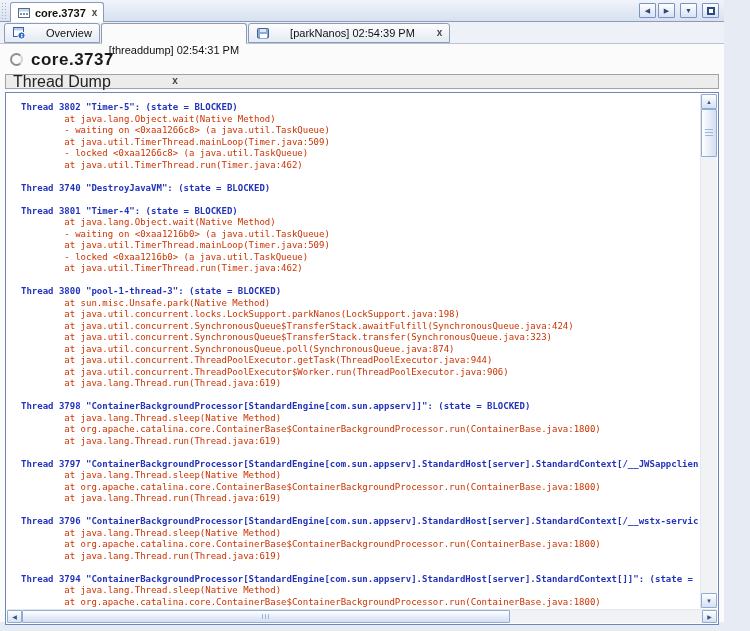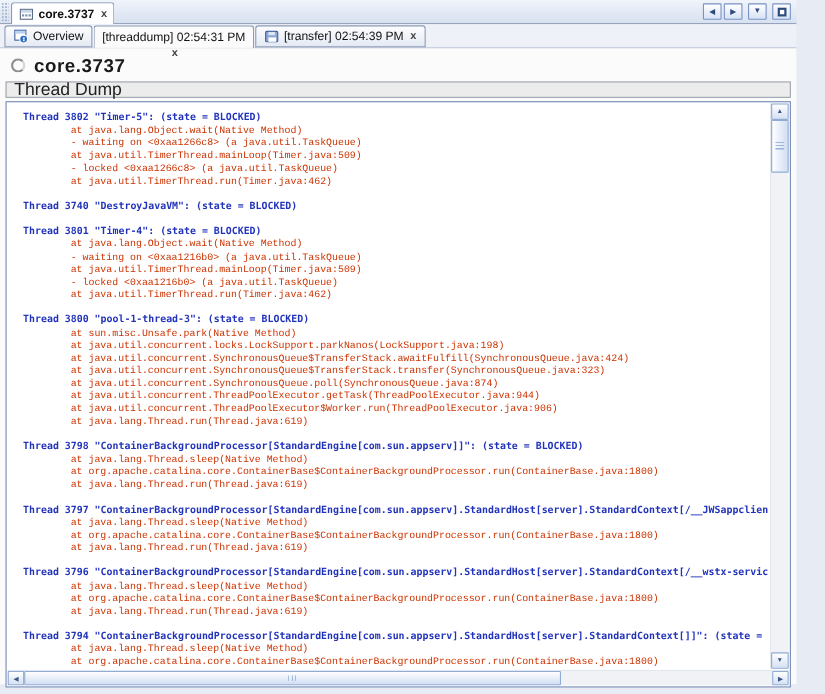--- a/index.html
+++ b/index.html
@@ -18,36 +18,36 @@
   .drag-strip{width:7px;height:18px;margin:0 1px 1px 1px;background-image:radial-gradient(#9fb0c9 35%,transparent 40%);background-size:3px 3px;}
   .doc-tab{position:relative;top:1px;height:20px;margin-left:1px;display:flex;align-items:center;gap:4px;padding:0 6px;background:#fff;border:1px solid var(--c-tabborder);border-bottom:none;border-radius:3px 3px 0 0;font-size:11px;font-weight:bold;color:#111;}
   .doc-tab .close, .view-tab .close{font-size:10px;font-weight:bold;color:#444;line-height:10px;margin-left:2px;cursor:default;}
   .win-controls{margin-left:auto;margin-right:5px;align-self:center;display:flex;gap:2px;}
   .win-btn{width:17px;height:15px;border:1px solid #7a93c4;background:linear-gradient(#ffffff,#d7e2f5);display:flex;align-items:center;justify-content:center;font-size:7px;color:#2c4a7c;padding:0;border-radius:1px;}
   .win-btn.gap{margin-left:3px;}
   .max-box{width:8px;height:8px;border:2px solid #2c4a7c;background:#fff;}
 
   
   .view-tabbar{height:22px;background:#eef1f8;border-bottom:1px solid #b9c4d6;display:flex;align-items:flex-end;padding-left:4px;}
-  .view-tab{position:relative;height:20px;display:flex;align-items:center;gap:4px;padding:0 7px;font-size:11px;color:#111;background:linear-gradient(#fdfdfe,#e4eaf4);border:1px solid var(--c-tabborder);border-radius:3px 3px 0 0;margin-right:1px;}
+  .view-tab{position:relative;height:20px;display:flex;align-items:center;gap:20px;padding:0 7px;font-size:11px;color:#111;background:linear-gradient(#fdfdfe,#e4eaf4);border:1px solid var(--c-tabborder);border-radius:3px 3px 0 0;margin-right:1px;}
   .view-tab.active{background:#fbfbfb;border-bottom:1px solid #fbfbfb;height:21px;top:1px;flex-direction:column;}
   .view-tab .ticon{display:block;}
 
   
   .doc-body{height:578px;background:#fbfbfb;}
   .title-row{display:flex;align-items:center;padding:5px 0 0 10px;height:26px;}
   .ring-icon{width:13px;height:13px;border:2px solid #8e8e8e;border-right-color:#d5d5d5;border-radius:50%;}
   .page-title{font-size:17px;font-weight:bold;color:#1a1a1a;margin-left:8px;letter-spacing:0.5px;}
   .section-bar{margin:4px 5px 3px 5px;height:15px;background:#ececec;border:1px solid #9da3ab;font-size:16px;color:#222;line-height:13px;padding-left:7px;}
 
   
   .content-panel{position:relative;margin:0 5px;height:533px;background:#fff;border:1px solid var(--c-panelborder);}
   .dump-text{position:absolute;left:1px;top:1px;right:18px;bottom:16px;overflow:hidden;padding:8px 0 0 14px;font-family:"DejaVu Sans Mono",monospace;font-size:9px;line-height:11.5px;white-space:pre;}
   .t-h{color:var(--c-thread);font-weight:bold;}
-  .t-f{color:var(--c-frame);font-family:Liberation Mono, monospace;}
+  .t-f{color:var(--c-frame);}
   .t-blank{height:11.5px;}
 
   
   .vscroll{position:absolute;top:1px;right:1px;bottom:16px;width:17px;background:#f1f2f6;border-left:1px solid #e3e7ee;}
   .hscroll{position:absolute;left:1px;right:1px;bottom:1px;height:14px;background:#f1f2f6;border-top:1px solid #e3e7ee;}
   .sb-btn{position:absolute;border:1px solid #90abd4;background:linear-gradient(#fefefe,#d5e1f4);color:#3a5486;font-size:6px;display:flex;align-items:center;justify-content:center;border-radius:1px;}
   .vscroll .sb-btn{left:0;right:0;height:15px;}
   .sb-up{top:0;}
   .sb-down{bottom:0;}
   .hscroll .sb-btn{top:0;bottom:0;width:15px;}
@@ -106,21 +106,21 @@
       </svg>
       <span>[threaddump] 02:54:31 PM</span>
       <span class="close">x</span>
     </div>
     <div class="view-tab">
       <svg class="ticon" width="14" height="14" viewBox="0 0 14 14">
         <rect x="1.5" y="2.5" width="11" height="9.5" rx="1" fill="#8fa8d4" stroke="#40619e"></rect>
         <rect x="4" y="3" width="6" height="3" fill="#dce6f5"></rect>
         <rect x="4" y="8" width="7" height="4" fill="#ffffff"></rect>
       </svg>
-      <span>[transfer] 02:54:39 PM</span>
+      <span>[parkNanos] 02:54:39 PM</span>
       <span class="close">x</span>
     </div>
   </div>
 
   <div class="doc-body">
     <div class="title-row">
       <span class="ring-icon"></span>
       <span class="page-title">core.3737</span>
     </div>
     <div class="section-bar">Thread Dump</div>

